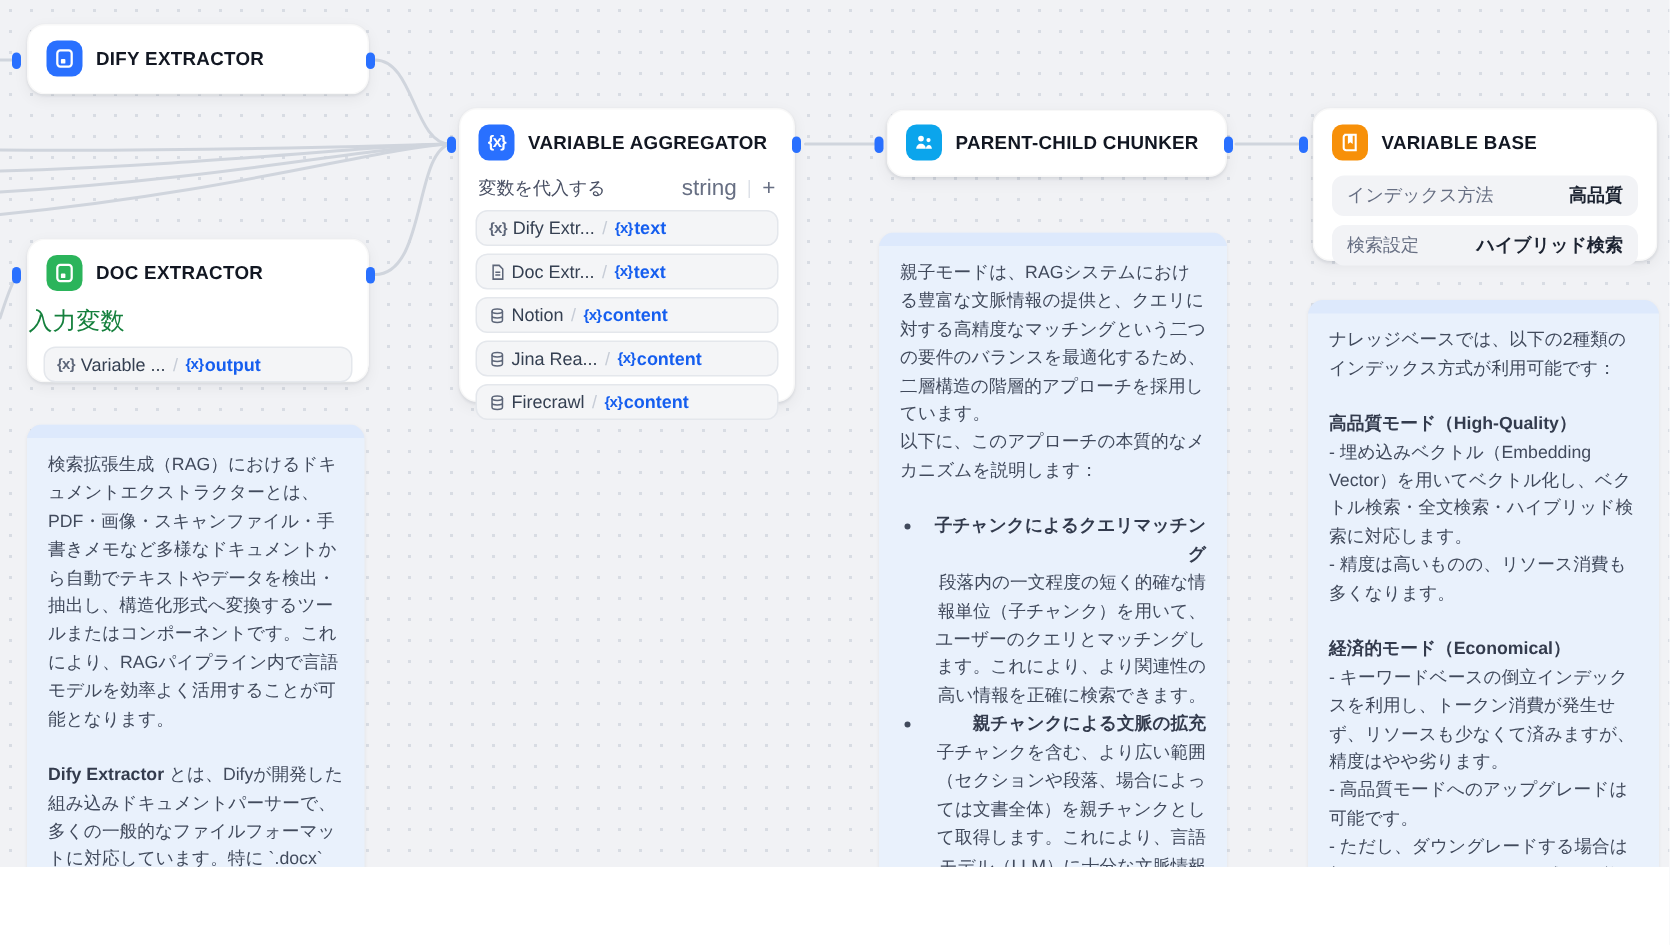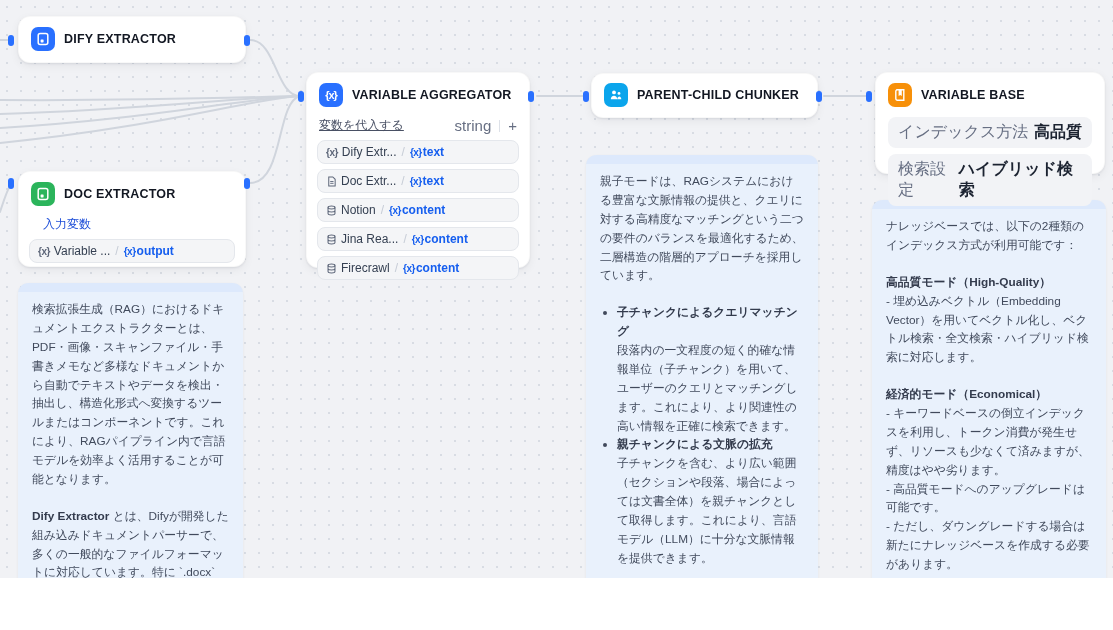--- a/index.html
+++ b/index.html
@@ -11,44 +11,44 @@
   #edges{position:absolute;left:0;top:0;z-index:0;}
   .handle{position:absolute;width:6px;height:11px;border-radius:3px;z-index:3;}
   .node{position:absolute;background:#fff;border-radius:12px;z-index:2;
     box-shadow:0 1px 2px rgba(16,24,40,.08),0 3px 10px rgba(16,24,40,.06);
     border:1px solid rgba(16,24,40,.03);box-sizing:border-box;}
   .node-head{display:flex;align-items:center;gap:9px;padding:10px 12px;}
   .node-icon{width:24px;height:24px;border-radius:7px;flex:0 0 24px;display:flex;align-items:center;justify-content:center;color:#fff;font-weight:700;}
   .node-icon svg{display:block;}
   .icon-vx{font-size:11px;font-weight:700;letter-spacing:-1px;}
   .node-title{font-size:12.5px;font-weight:700;color:#121722;letter-spacing:.2px;white-space:nowrap;}
-  .sec-label{padding:0 24px;font-size:12px;color:#1d4ed8;margin:0 0 6px;}
+  .sec-label{padding:0 0;font-size:16px;color:#15803d;margin:0 0 6px;}
   .agg-sub{display:flex;align-items:center;padding:0 12px 6px;gap:8px;}
-  .agg-sub .lbl{font-size:12px;color:#495064;flex:1;text-decoration:underline;}
+  .agg-sub .lbl{font-size:12px;color:#495064;flex:1;}
   .agg-sub .typ{font-size:15px;color:#676f83;}
   .vdiv{width:1px;height:12px;background:#dde1e8;}
   .plus{font-size:15px;color:#676f83;line-height:1;cursor:pointer;}
   .var-pill{display:flex;align-items:center;gap:4px;background:#f4f5f7;border:1px solid #e4e7ec;
     border-radius:8px;height:22px;padding:0 8px;margin:0 10px 5px;font-size:12px;color:#354052;white-space:nowrap;overflow:hidden;}
   .var-pill .pre{display:flex;align-items:center;color:#5d6679;}
   .vx{font-weight:700;font-size:10px;letter-spacing:-0.5px;}
   .slash{color:#c6ccd6;padding:0 1px;}
   .vblue{color:#155eef;font-weight:600;display:flex;align-items:center;gap:1px;}
   .kv{display:flex;justify-content:space-between;align-items:center;background:#f2f3f6;
-    border-radius:8px;padding:5px 10px;margin:0 12px 6px;font-size:16px;}
+    border-radius:8px;padding:5px 10px;margin:0 12px 6px;font-size:12px;}
   .kv .k{color:#676f83;}
   .kv .v{color:#1c2331;font-weight:700;font-family:Liberation Serif, serif;}
   .note{position:absolute;background:#e9f1fc;border-radius:10px;z-index:1;
     box-shadow:0 1px 3px rgba(16,24,40,.06);overflow:hidden;box-sizing:border-box;}
   .note-strip{height:9px;background:rgba(41,112,255,.06);}
   .note-body{padding:8px 14px 14px;font-size:11.8px;line-height:1.6;color:#414a5c;}
   .note .blk{margin:0 0 18px;}
   .note .blk:last-child{margin-bottom:0;}
   .note .b{font-weight:700;color:#333b4d;}
-  .note ul{margin:0;padding-left:17px;}
+  .note ul{margin:0;padding-left:17px;text-align:right;}
   .note li{margin:0;}
 </style>
 </head>
 <body>
 
 <div id="canvas">
 
   <svg id="edges" width="1113" height="630">
     <g fill="none" stroke="#d0d5dd" stroke-width="2" stroke-linecap="round">
       <path d="M0,40 L11,40"></path>
@@ -69,21 +69,21 @@
       <div class="node-icon" style="background:#2970FF">
         <svg width="14" height="14" viewBox="0 0 14 14">
             <rect x="2.2" y="1.6" width="9.6" height="10.8" rx="2" fill="none" stroke="#fff" stroke-width="1.5"></rect>
             <rect x="4.6" y="7.4" width="3" height="3" rx="0.6" fill="#fff"></rect>
           </svg>
       </div>
       <div class="node-title">DIFY EXTRACTOR</div>
     </div>
   </div>
 
-  <div class="node" style="left:18px;top:171px;width:228px;height:96px;">
+  <div class="node" style="left:18px;top:159px;width:228px;height:96px;">
     <div class="node-head">
       <div class="node-icon" style="background:#2BB45B">
         <svg width="14" height="14" viewBox="0 0 14 14">
             <rect x="2.2" y="1.6" width="9.6" height="10.8" rx="2" fill="none" stroke="#fff" stroke-width="1.5"></rect>
             <rect x="4.6" y="7.4" width="3" height="3" rx="0.6" fill="#fff"></rect>
           </svg>
       </div>
       <div class="node-title">DOC EXTRACTOR</div>
     </div>
     <div class="sec-label">入力変数</div>
@@ -227,20 +227,21 @@
         <div class="blk">
           <div><span class="b">Dify Extractor</span><span> とは、Difyが開発した組み込みドキュメントパーサーで、多くの一般的なファイルフォーマットに対応しています。特に `.docx` 形式には専門的な処理を提供します。テキストだけでなく、文書内の画像も抽出・保存し、画像へのアクセス用URLを生成して返すことも可能です。</span></div>
         </div>
       </div>
   </div>
   <div class="note" style="left:586px;top:155px;width:232px;height:488px;">
     <div class="note-strip"></div>
     <div class="note-body" id="note-parent-child">
         <div class="blk">
           <div><span>親子モードは、RAGシステムにおける豊富な文脈情報の提供と、クエリに対する高精度なマッチングという二つの要件のバランスを最適化するため、二層構造の階層的アプローチを採用しています。</span></div>
+          <div><span>以下に、このアプローチの本質的なメカニズムを説明します：</span></div>
         </div>
         <ul class="blk">
           <li>
             <div class="b">子チャンクによるクエリマッチング</div>
             <div>段落内の一文程度の短く的確な情報単位（子チャンク）を用いて、ユーザーのクエリとマッチングします。これにより、より関連性の高い情報を正確に検索できます。</div>
           </li>
           <li>
             <div class="b">親チャンクによる文脈の拡充</div>
             <div>子チャンクを含む、より広い範囲（セクションや段落、場合によっては文書全体）を親チャンクとして取得します。これにより、言語モデル（LLM）に十分な文脈情報を提供できます。</div>
           </li>
@@ -252,20 +253,21 @@
   </div>
   <div class="note" style="left:872px;top:200px;width:234px;height:443px;">
     <div class="note-strip"></div>
     <div class="note-body" id="note-knowledge-base">
         <div class="blk">
           <div><span>ナレッジベースでは、以下の2種類のインデックス方式が利用可能です：</span></div>
         </div>
         <div class="blk">
           <div><span class="b">高品質モード（High-Quality）</span></div>
           <div><span>- 埋め込みベクトル（Embedding Vector）を用いてベクトル化し、ベクトル検索・全文検索・ハイブリッド検索に対応します。</span></div>
+          <div><span>- 精度は高いものの、リソース消費も多くなります。</span></div>
         </div>
         <div class="blk">
           <div><span class="b">経済的モード（Economical）</span></div>
           <div><span>- キーワードベースの倒立インデックスを利用し、トークン消費が発生せず、リソースも少なくて済みますが、精度はやや劣ります。</span></div>
           <div><span>- 高品質モードへのアップグレードは可能です。</span></div>
           <div><span>- ただし、ダウングレードする場合は新たにナレッジベースを作成する必要があります。</span></div>
         </div>
         <div class="blk">
           <div></div>
         </div>

